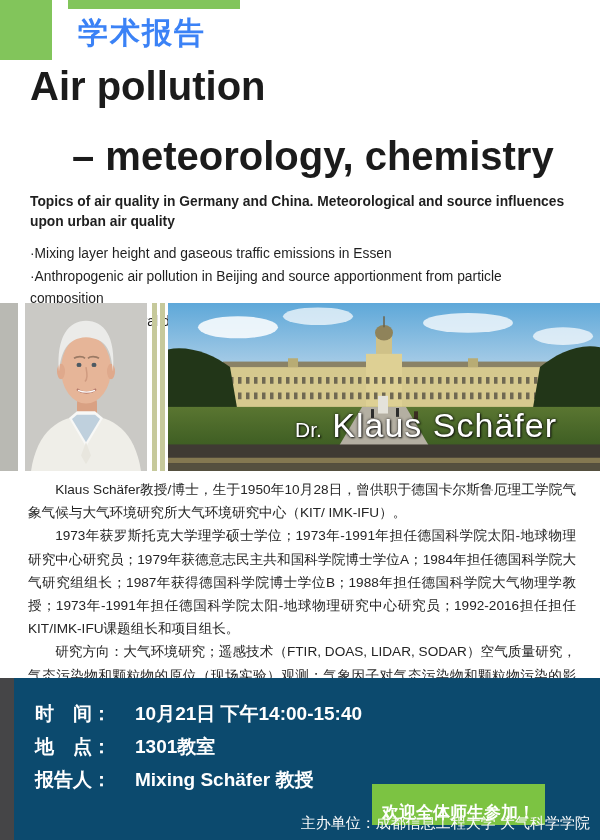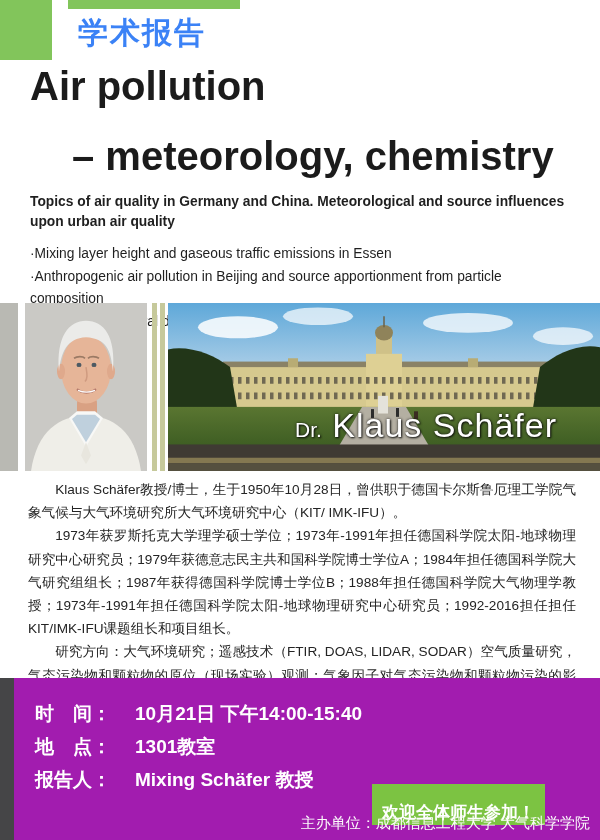--- a/index.html
+++ b/index.html
@@ -52,21 +52,21 @@
   
   .bio { position: absolute; left: 28px; top: 468px; width: 548px; color: #242424; margin-top: 10px; }
   .bio p {
     font-size: 13.6px; line-height: 23.2px;
     text-align: justify; text-indent: 2em;
   }
 
   
   .footer {
     position: absolute; left: 0; top: 678px; width: 600px; height: 162px;
-    background: #a21caf; color: #ffffff; padding: 25px 0 0 35px;
+    background: #0c4a6e; color: #ffffff; padding: 25px 0 0 35px;
   }
   .footer-dark-strip { position: absolute; left: 0; top: 0; width: 14px; height: 162px; background: #454547; }
   .f-row { margin-bottom: 12px; font-size: 19px; font-weight: 700; line-height: 21px; }
   .f-label { display: inline-block; min-width: 88px; }
   .f-value { margin-left: 12px; }
   .welcome-button {
     position: absolute; right: 55px; top: 106px;
     background: #7cc342; color: #ffffff;
     font-size: 17px; font-weight: 700; line-height: 21px;
     padding: 18px 10px 2px 10px; white-space: nowrap;

